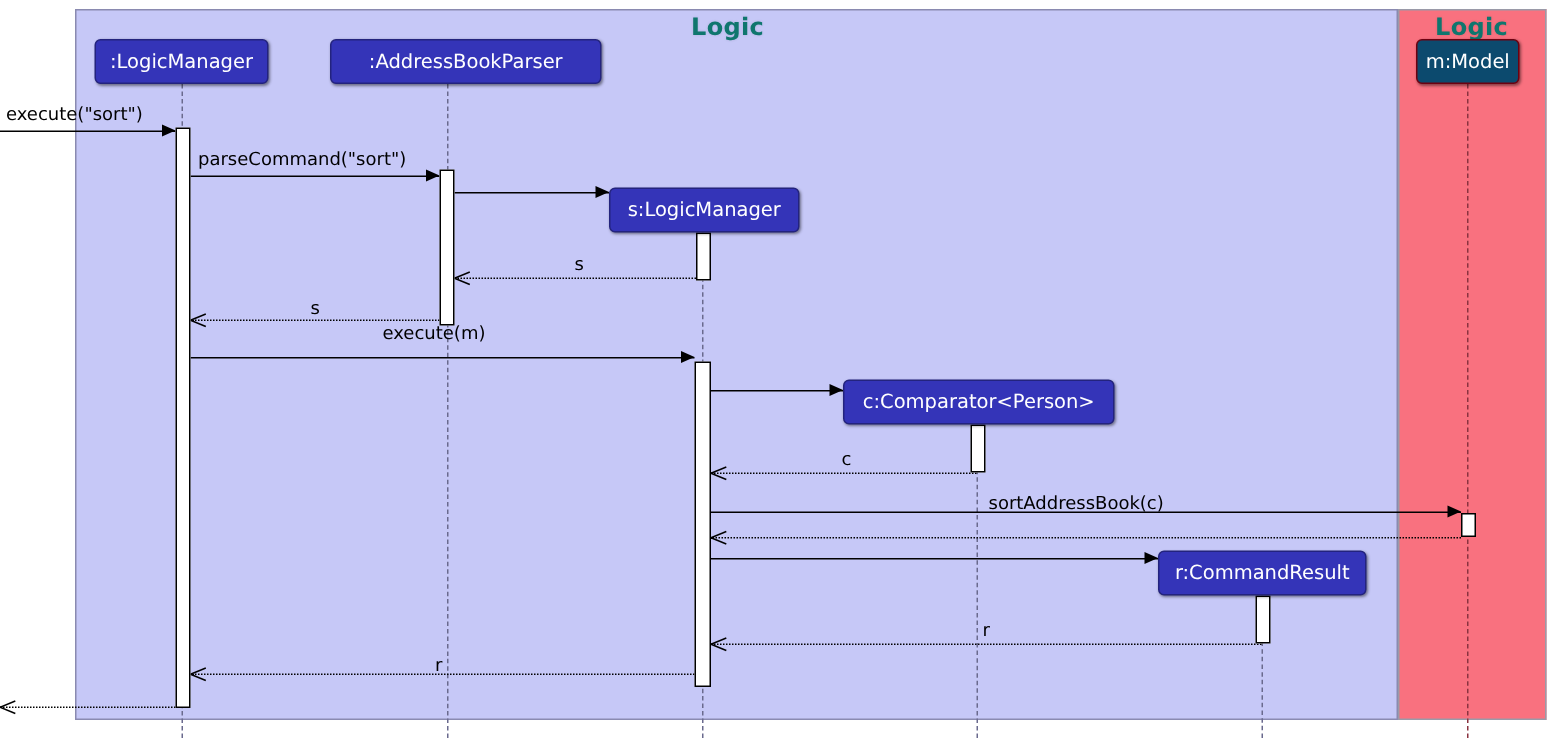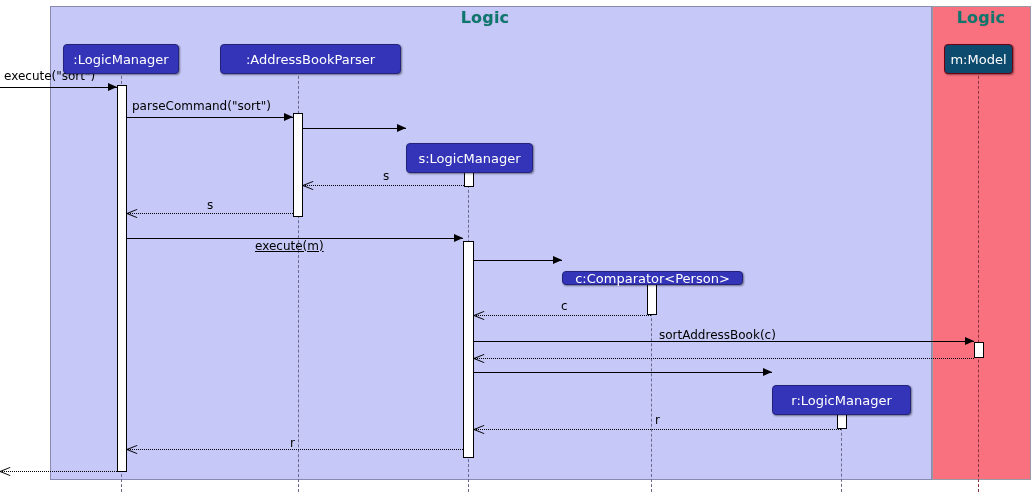--- a/index.html
+++ b/index.html
@@ -54,21 +54,20 @@
     position: absolute;
     box-sizing: border-box;
     display: flex;
     align-items: center;
     justify-content: center;
     border-radius: 4px;
     color: #ffffff;
     font-size: 13px;
     white-space: nowrap;
     box-shadow: 1px 1px 2px rgba(0,0,0,0.45);
-    margin-top: 18px;
   }
   .participant.blue {
     background: #3434b8;
     border: 1px solid #23237e;
   }
   .participant.darkred {
     background: #0c4a6e;
     border: 1px solid #6d0010;
   }
   
@@ -149,21 +148,21 @@
       <div class="msg-line" style="left: 303px; top: 128px; width: 103px;"></div>
       <div class="arrow-head right" style="left: 397px; top: 124px;"></div>
       <div class="msg-line dashed" style="left: 303px; top: 185px; width: 165px;"></div>
       <div class="arrow-head open-left" style="left: 303px; top: 180px;"></div>
       <div class="msg-label" style="left: 383px; top: 170px;">s</div>
       <div class="msg-line dashed" style="left: 127px; top: 213px; width: 166px;"></div>
       <div class="arrow-head open-left" style="left: 127px; top: 208px;"></div>
       <div class="msg-label" style="left: 207px; top: 199px;">s</div>
       <div class="msg-line" style="left: 127px; top: 238px; width: 336px;"></div>
       <div class="arrow-head right" style="left: 454px; top: 234px;"></div>
-      <div class="msg-label" style="left: 255px; top: 240px; text-decoration: underline;">execute(m)</div>
+      <div class="msg-label" style="left: 255px; top: 216px;">execute(m)</div>
       <div class="msg-line" style="left: 474px; top: 260px; width: 88px;"></div>
       <div class="arrow-head right" style="left: 553px; top: 256px;"></div>
       <div class="msg-line dashed" style="left: 474px; top: 315px; width: 177px;"></div>
       <div class="arrow-head open-left" style="left: 474px; top: 310px;"></div>
       <div class="msg-label" style="left: 561px; top: 300px;">c</div>
       <div class="msg-line" style="left: 474px; top: 341px; width: 500px;"></div>
       <div class="arrow-head right" style="left: 965px; top: 337px;"></div>
       <div class="msg-label" style="left: 659px; top: 329px;">sortAddressBook(c)</div>
       <div class="msg-line dashed" style="left: 474px; top: 358px; width: 500px;"></div>
       <div class="arrow-head open-left" style="left: 474px; top: 353px;"></div>
@@ -190,23 +189,23 @@
   <div id="participants-layer">
       <div class="participant blue" style="left: 63px; top: 26px; width: 116px; height: 30px;">
         <span>:LogicManager</span>
       </div>
       <div class="participant blue" style="left: 220px; top: 26px; width: 181px; height: 30px;">
         <span>:AddressBookParser</span>
       </div>
       <div class="participant blue" style="left: 406px; top: 125px; width: 127px; height: 30px;">
         <span>s:LogicManager</span>
       </div>
-      <div class="participant blue" style="left: 562px; top: 253px; width: 181px; height: 14px; align-items: center;">
+      <div class="participant blue" style="left: 562px; top: 253px; width: 181px; height: 30px; align-items: center;">
         <span>c:Comparator&lt;Person&gt;</span>
       </div>
       <div class="participant blue" style="left: 772px; top: 367px; width: 139px; height: 30px;">
-        <span>r:LogicManager</span>
+        <span>r:CommandResult</span>
       </div>
       <div class="participant darkred" style="left: 944px; top: 26px; width: 69px; height: 30px;">
         <span>m:Model</span>
       </div>
     </div>
 </div>
 
 </body></html>

